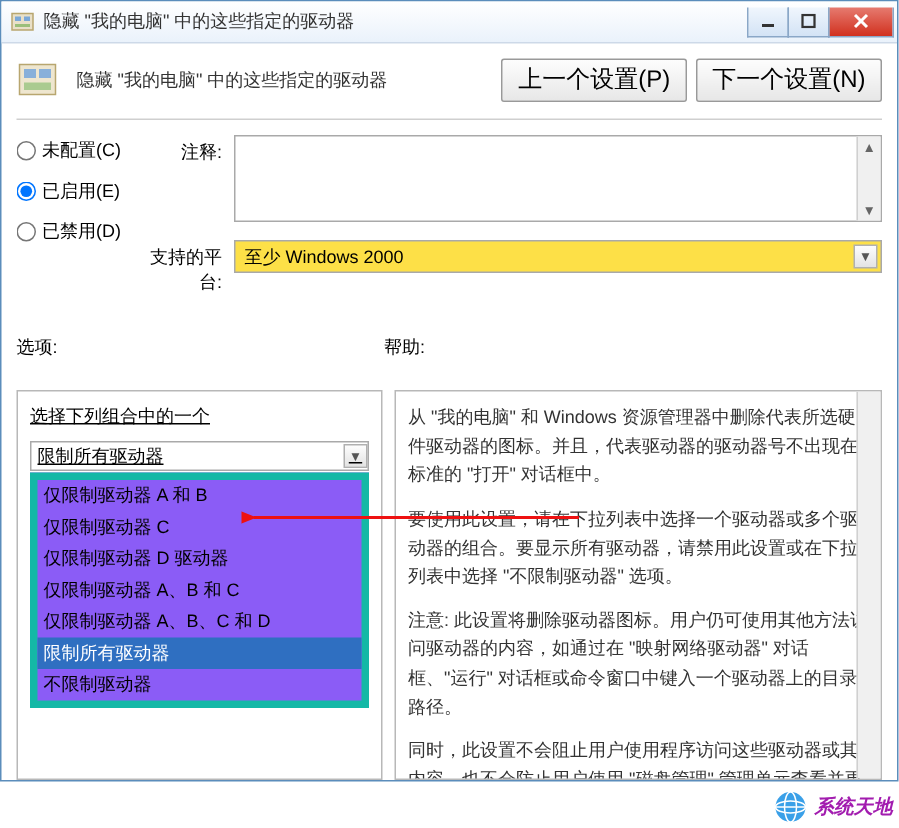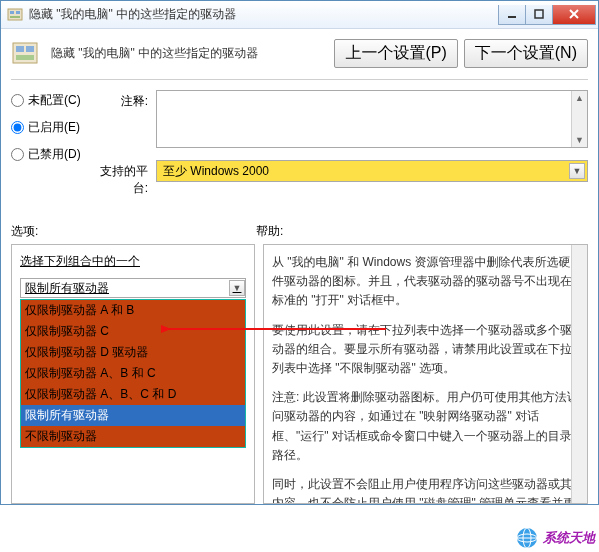--- a/index.html
+++ b/index.html
@@ -25,29 +25,29 @@
 .radio-item { display: flex; align-items: center; gap: 4px; }
 .radio-item input { margin: 0; }
 .fields-col { flex: 1; }
 .field-row { display: flex; margin-bottom: 12px; }
 .field-label { width: 60px; text-align: right; padding-right: 8px; padding-top: 3px; }
 .comment-box { flex: 1; border: 1px solid #a9a9a9; background: #fff; height: 58px; position: relative; }
 .scrollbar-v { position: absolute; right: 0; top: 0; bottom: 0; width: 16px; background: #f0f0f0; border-left: 1px solid #d0d0d0; display:flex; flex-direction:column; justify-content:space-between; align-items:center; }
 .scroll-arrow { width: 14px; height: 14px; display:flex; align-items:center; justify-content:center; color:#666; font-size:9px; }
 .support-select { flex: 1; border: 1px solid #a9a9a9; background: #fde047; height: 22px; display: flex; align-items: center; justify-content: space-between; padding: 0 2px 0 6px; }
 .select-arrow { width: 16px; height: 16px; border: 1px solid #b0b0b0; background: linear-gradient(#fdfdfd,#e3e3e3); display:flex; align-items:center; justify-content:center; color:#555; font-size:9px; }
-.section-labels { display: flex; margin-top: 14px; margin-bottom: 4px; }
+.section-labels { display: flex; margin-top: 14px; margin-bottom: 20px; }
 .section-labels .lbl { width: 245px; }
 .panel-row { display: flex; gap: 8px; }
 .panel { border: 1px solid #b8b8b8; background: #fff; }
 .opt-panel { width: 244px; height: 260px; padding: 8px; position: relative; text-decoration: underline; }
 .help-panel { flex: 1; height: 260px; padding: 8px; overflow: hidden; line-height: 1.6; color: #333; position:relative; }
 .opt-label { margin-bottom: 8px; }
 .combo { border: 1px solid #a9a9a9; background: #fff; height: 20px; display: flex; align-items: center; justify-content: space-between; padding-left: 4px; margin-bottom: 0; }
-.dropdown { position: absolute; left: 8px; top: 54px; width: 226px; border: 1px solid #14b8a6; background: #c2410c; z-index: 5; }
+.dropdown { position: absolute; left: 8px; top: 54px; width: 226px; border: 5px solid #14b8a6; background: #8b5cf6; z-index: 5; }
 .dropdown .dd-item { padding: 2px 4px; cursor: pointer; }
 .dropdown .dd-item.selected { background: #2f6fc1; color: #fff; }
 .arrow-annot { position: absolute; left: 150px; top: 75px; width: 230px; height: 20px; z-index: 10; pointer-events:none; }
 .help-panel p { margin-bottom: 10px; }
 .help-scroll { position:absolute; right:0; top:0; bottom:0; width:16px; background:#f0f0f0; border-left:1px solid #d0d0d0; }
 .footer { display: flex; justify-content: flex-end; gap: 6px; padding: 10px; border-top: 1px solid #cfcfcf; margin-top: 10px; }
 .watermark { position: absolute; right: 4px; bottom: 2px; display:flex; align-items:center; gap:4px; font-size: 13px; font-weight: bold; color: #a21caf; font-style: italic; }
 .watermark .globe { width: 24px; height: 24px; }
 .root { position: relative; width: 599px; height: 552px; }
 </style>

